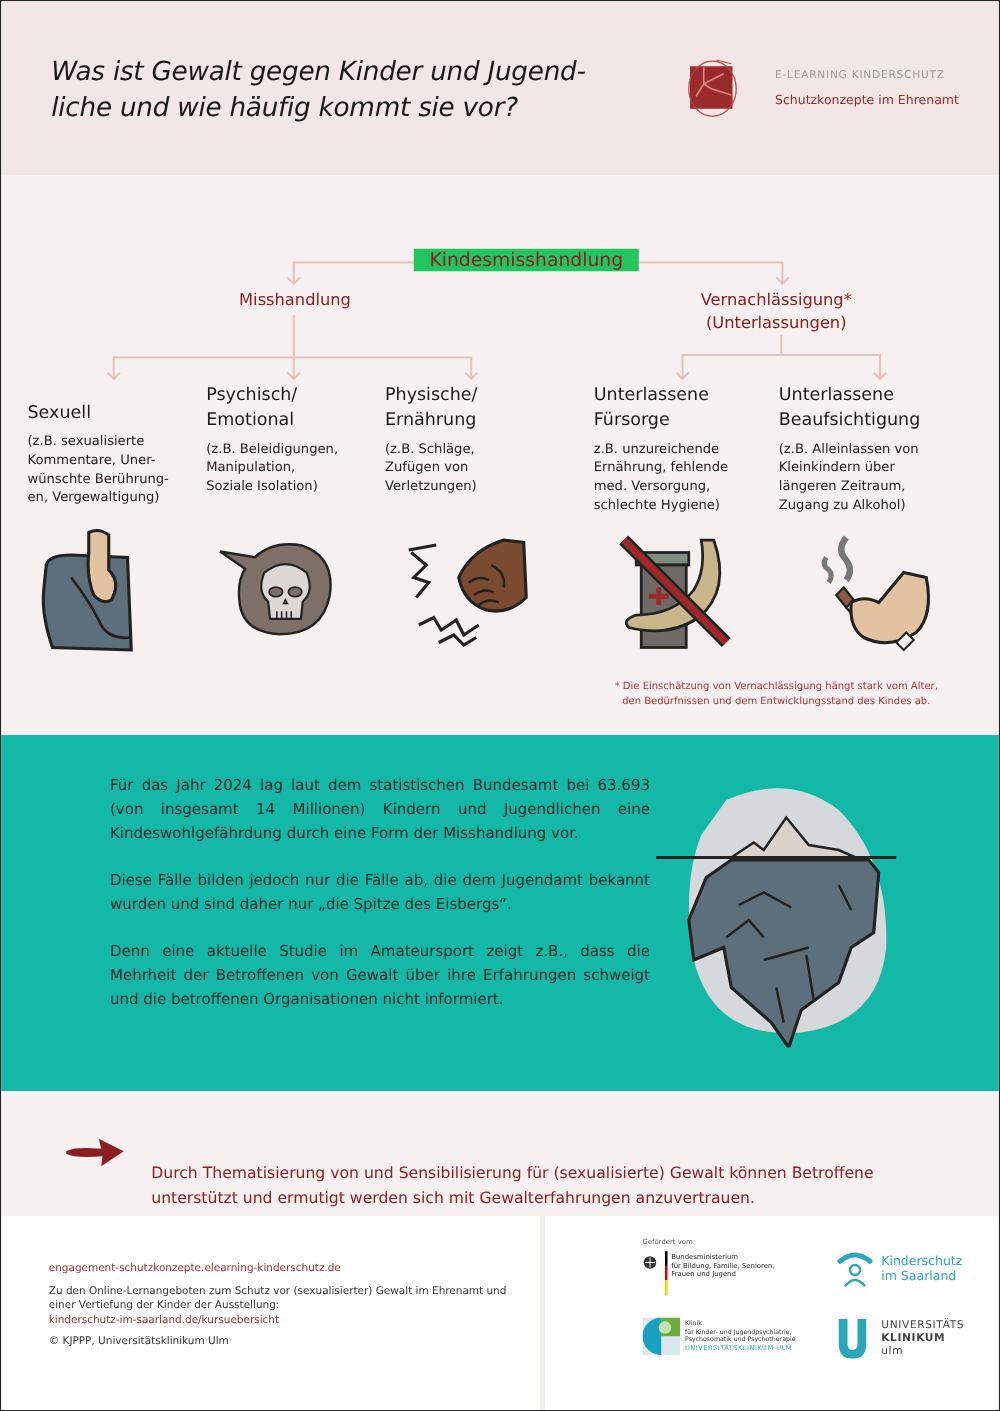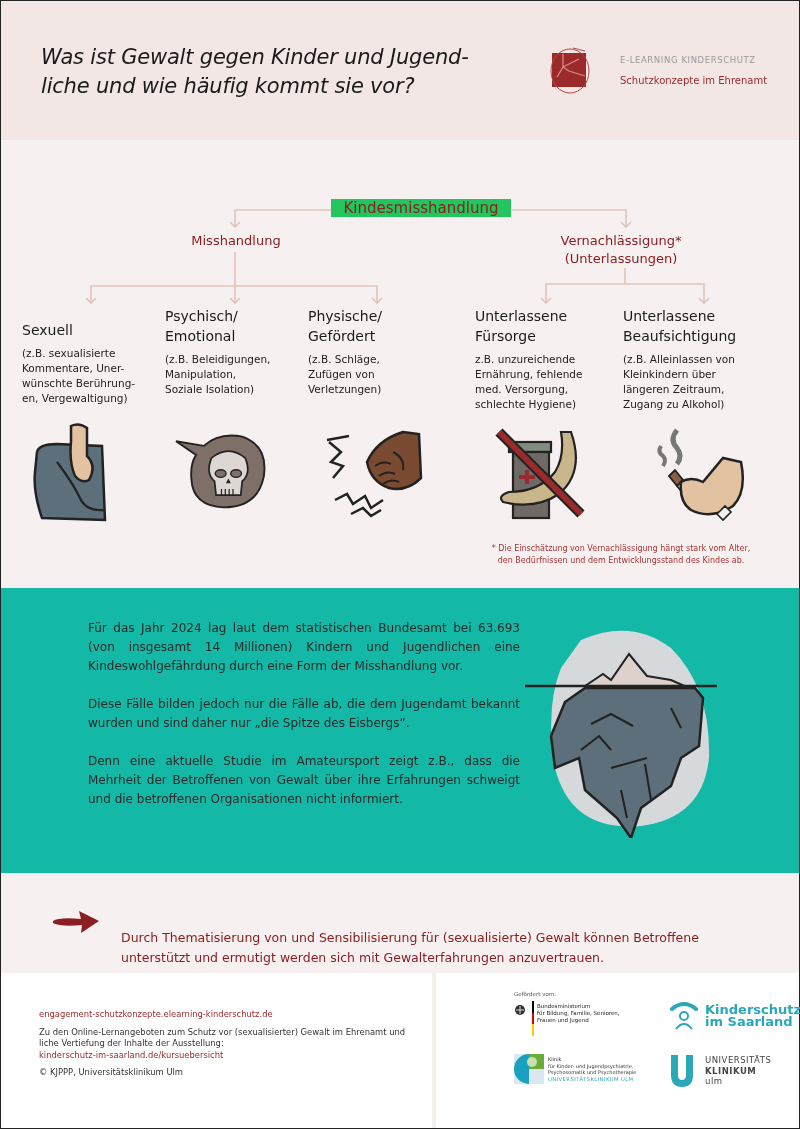--- a/index.html
+++ b/index.html
@@ -55,21 +55,21 @@
   .divider { position: absolute; left: 431px; top: 0; width: 4px; height: 155px; background: #f3efed; }
   .foot-left { position: absolute; left: 38px; top: 36px; width: 380px; font-size: 8.4px; line-height: 11.5px; color: #333; }
   .foot-left .block { margin-bottom: 6px; }
   .foot-left .link { color: #9b2a2b; }
   .gef { position: absolute; left: 513px; top: 18px; font-size: 5.5px; color: #555; }
   .bmfsfj { position: absolute; left: 513px; top: 28px; width: 130px; height: 36px; }
   .bmfsfj .eagle { position: absolute; left: 0; top: 3px; width: 12px; height: 12px; }
   .bmfsfj .flag { position: absolute; left: 18px; top: 0; width: 2px; height: 35px; background: linear-gradient(#000 0 33%, #d00 33% 66%, #fc0 66%); }
   .bmfsfj .txt { position: absolute; left: 23px; top: 2px; font-size: 5.5px; line-height: 7px; color: #222; }
   .ksaar { position: absolute; left: 668px; top: 26px; width: 120px; height: 34px; }
-  .ksaar .txt { position: absolute; left: 36px; top: 5px; font-size: 13px; line-height: 12px; color: #2aa7b8; font-weight: bold; }
+  .ksaar .txt { position: absolute; left: 36px; top: 5px; font-size: 10px; line-height: 12px; color: #2aa7b8; }
   .klinik { position: absolute; left: 513px; top: 81px; width: 150px; height: 36px; }
   .klinik .txt { position: absolute; left: 34px; top: 2px; font-size: 5px; line-height: 6.5px; color: #333; }
   .klinik .txt .u { color: #2aa7b8; letter-spacing: 0.4px; font-size: 5.3px; }
   .uklinik { position: absolute; left: 668px; top: 80px; width: 120px; height: 40px; }
   .uklinik .txt { position: absolute; left: 36px; top: 2px; font-size: 8.5px; line-height: 10.5px; color: #444; letter-spacing: 0.5px; }
 </style>
 </head>
 <body>
 
 <div class="frame"></div>
@@ -140,21 +140,21 @@
     <div class="d">
       <div>(z.B. Beleidigungen,</div>
       <div>Manipulation,</div>
       <div>Soziale Isolation)</div>
     </div>
   </div>
 
   <div class="node-l2 n3">
     <div class="h">
       <div>Physische/</div>
-      <div>Gefördert</div>
+      <div>Ernährung</div>
     </div>
     <div class="d">
       <div>(z.B. Schläge,</div>
       <div>Zufügen von</div>
       <div>Verletzungen)</div>
     </div>
   </div>
 
   <div class="node-l2 n4">
     <div class="h">
@@ -250,21 +250,21 @@
   <div class="callout-text">Durch Thematisierung von und Sensibilisierung für (sexualisierte) Gewalt können Betroffene unterstützt und ermutigt werden sich mit Gewalterfahrungen anzuvertrauen.</div>
 </div>
 
 <div class="footer">
   <div class="divider"></div>
   <div class="foot-left">
     <div class="block">
       <div class="link">engagement-schutzkonzepte.elearning-kinderschutz.de</div>
     </div>
     <div class="block">
-      <div>Zu den Online-Lernangeboten zum Schutz vor (sexualisierter) Gewalt im Ehrenamt und liche Vertiefung der Inhalte der Ausstellung:</div>
+      <div>Zu den Online-Lernangeboten zum Schutz vor (sexualisierter) Gewalt im Ehrenamt und einer Vertiefung der Kinder der Ausstellung:</div>
       <div class="link">kinderschutz-im-saarland.de/kursuebersicht</div>
     </div>
     <div>© KJPPP, Universitätsklinikum Ulm</div>
   </div>
 
   <div class="gef">Gefördert vom:</div>
   <div class="bmfsfj">
     <svg class="eagle" viewBox="0 0 12 12">
       <circle cx="6" cy="6" r="5" fill="#333"></circle>
       <path d="M2 6 L10 6 M6 2 L6 10" stroke="#fff" stroke-width="0.8"></path>

